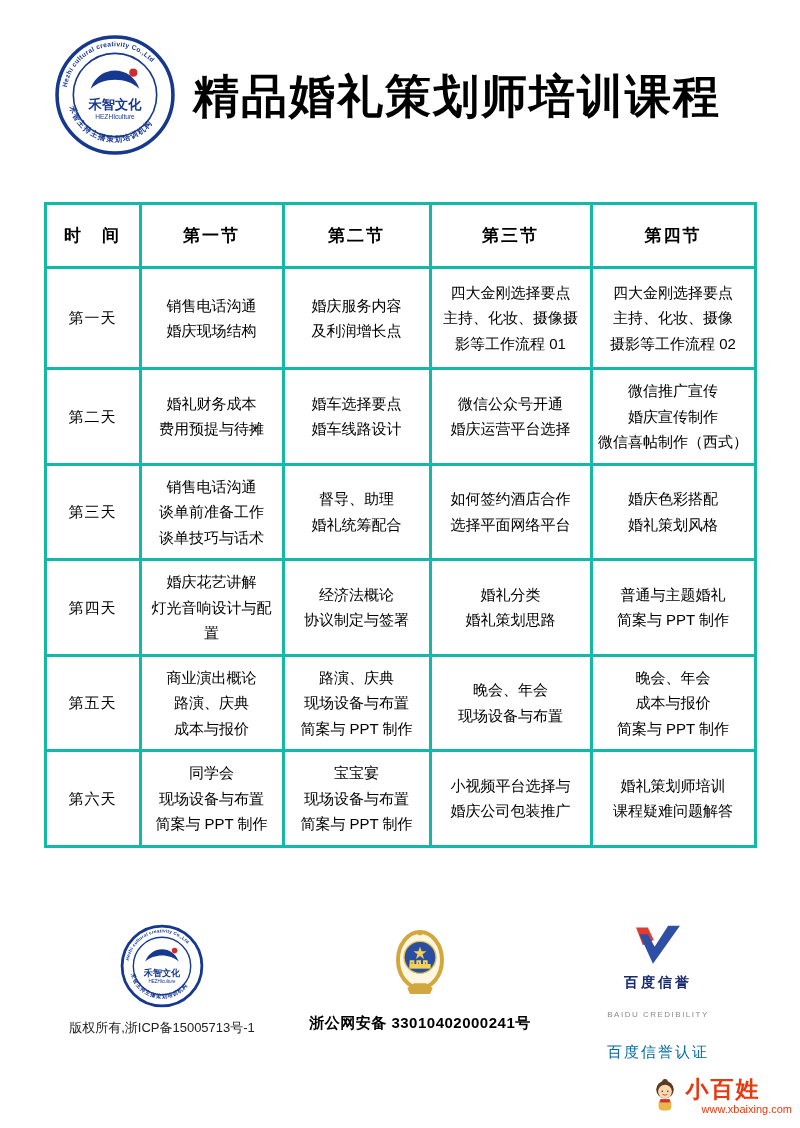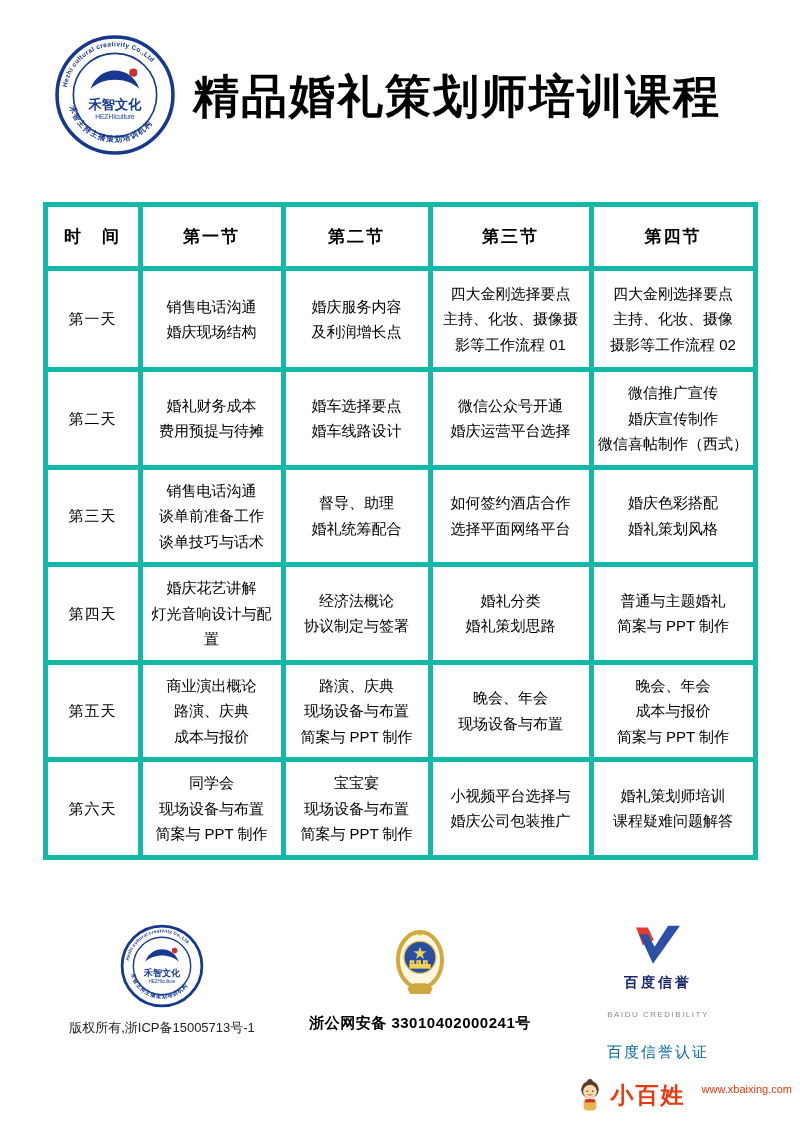--- a/index.html
+++ b/index.html
@@ -14,42 +14,42 @@
   .logo-big { flex:0 0 auto; }
   .title {
     font-size:46px; font-weight:bold; letter-spacing:2px; margin-left:17px;
     white-space:nowrap; color:#000;
   }
   
   .course-table {
     border-collapse:collapse; margin:42px auto 0; width:710px; table-layout:fixed;
   }
   .course-table th, .course-table td {
-    border:5px solid #14b8a6; text-align:center; vertical-align:middle;
+    border:3px solid #14b8a6; text-align:center; vertical-align:middle;
     white-space:pre-line;
   }
   .course-table th { height:64px; font-size:17px; font-weight:bold; letter-spacing:2px; }
   .course-table td { font-size:15px; line-height:1.7; padding:8px 3px; height:93px; }
   .course-table tbody tr:first-child td { height:101px; }
   .time-cell { font-size:16px; letter-spacing:1px; }
   
   .footer { position:absolute; top:924px; left:0; width:100%; height:170px; }
   .f-left  { position:absolute; left:56px;  width:212px; text-align:center; }
   .f-center{ position:absolute; left:294px; width:252px; text-align:center; }
   .f-right { position:absolute; left:576px; width:164px; text-align:center; }
   .f-copyright { font-size:13px; color:#222; margin-top:7px; }
   .f-police-text { font-size:15px; font-weight:bold; color:#000; margin-top:6px; letter-spacing:0.5px; }
   .baidu-title { font-size:14px; font-weight:bold; color:#16286f; letter-spacing:3px; margin-top:2px; }
   .baidu-sub { font-size:8px; color:#8a8a8a; letter-spacing:1.5px; margin-top:18px; }
   .baidu-cert { font-size:15px; color:#0369a1; margin-top:24px; letter-spacing:2px; }
   
   .watermark {
     position:absolute; right:8px; bottom:12px; display:flex; align-items:center; gap:5px;
   }
-  .wm-text { display:flex; flex-direction:row; line-height:1.1; }
+  .wm-text { display:flex; flex-direction:column; line-height:1.1; }
   .wm-name { font-size:23px; font-weight:bold; color:#e8380d; letter-spacing:2px; }
   .wm-url  { font-size:11px; color:#e8380d;padding-left:16px; }
 </style>
 </head>
 <body>
 
 <div class="page">
 
   <div class="header">
     <div class="logo-big">

